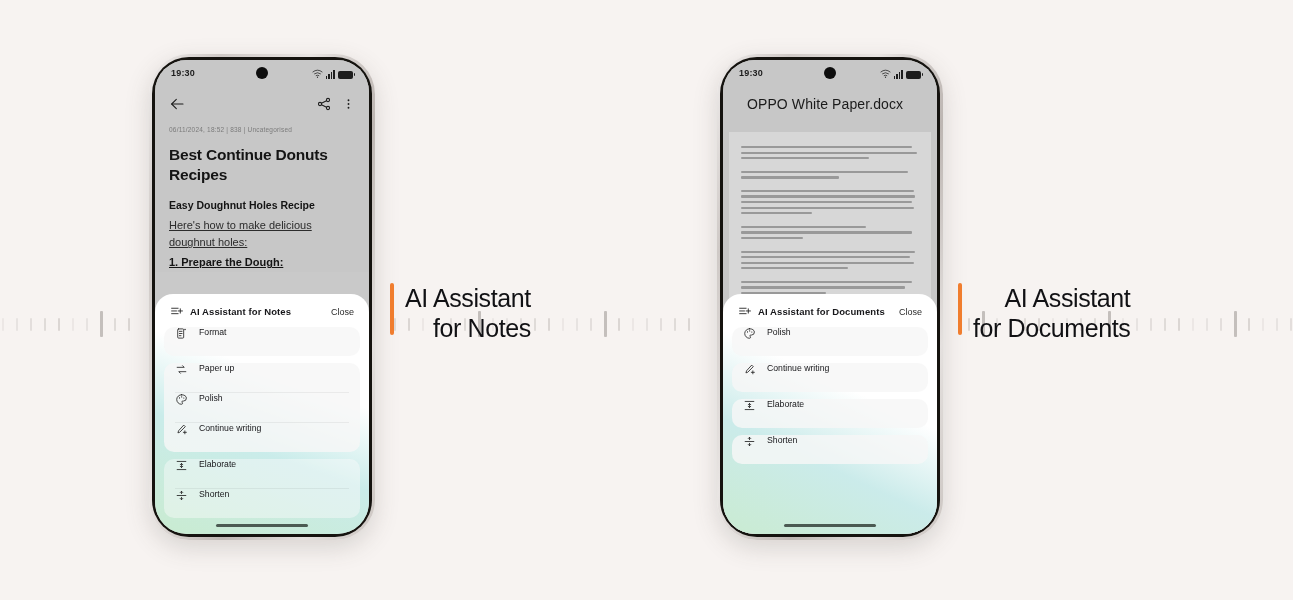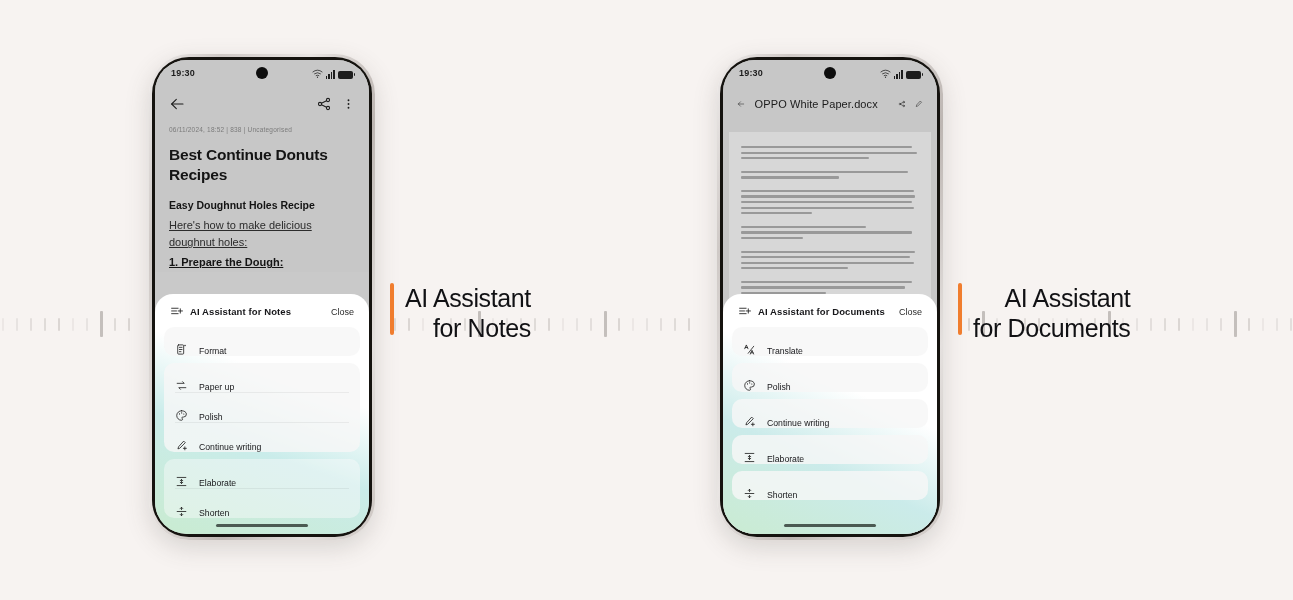--- a/index.html
+++ b/index.html
@@ -58,21 +58,21 @@
   }
   .batt::after { content:""; position:absolute; right:-2px; top:2.5px; width:1.5px; height:3px; background:#1d1d1d; border-radius:0 1px 1px 0; }
 
   
   .apphdr {
     display: flex; align-items: center; gap: 10px;
     height: 36px; padding: 0 14px;
     background: #c7c7c7;
   }
   .apphdr .spacer { flex: 1; }
-  .hdr-title { font-size: 11px; color: #1b1b1b; letter-spacing: .1px; white-space: nowrap; }
+  .hdr-title { font-size: 14px; color: #1b1b1b; letter-spacing: .1px; white-space: nowrap; }
   .ic { width: 16px; height: 16px; display:block; }
   .ic path, .ic circle, .ic line, .ic polyline, .ic rect { stroke: #1d1d1d; stroke-width: 1.6; fill: none; stroke-linecap: round; stroke-linejoin: round; }
   .ic .fillc { fill: #1d1d1d; stroke: none; }
 
   
   .notebody { padding: 4px 14px 0; background: #c7c7c7; }
   .meta { font-size: 6.5px; color: #7b7b7b; letter-spacing: .2px; margin-bottom: 12px; }
   .note-title {
     font-size: 15.5px; font-weight: 700; color: #141414;
     line-height: 1.28; letter-spacing: -.2px; margin-bottom: 14px;
@@ -109,21 +109,21 @@
   }
   .ai-title { font-size: 9.5px; font-weight: 600; color: #17171a; letter-spacing: .1px; white-space: nowrap; }
   .ai-hdr .spacer { flex: 1; }
   .ai-close { font-size: 9px; color: #2b2b2b; }
 
   .group {
     background: rgba(246,246,246,.82);
     border-radius: 10px; margin-bottom: 7px; overflow: hidden;
   }
   .row {
-    display: flex; align-items: flex-end; gap: 11px;
+    display: flex; align-items: flex-start; gap: 11px;
     height: 29px; padding: 0 11px;
     font-size: 8.7px; color: #17171a;
   }
   .row .ic { width: 13px; height: 13px; flex: none; }
   .row .ic path, .row .ic circle, .row .ic line, .row .ic rect, .row .ic polyline { stroke-width: 1.5; }
   .rowdiv { height: 1px; background: rgba(0,0,0,.055); margin: 0 11px; }
   .group.faint { background: rgba(250,250,250,.45); }
 
   .homebar {
     position: absolute; left: 50%; transform: translateX(-50%);
@@ -431,32 +431,20 @@
               <line x1="15" y1="11" x2="23" y2="11"></line>
           </svg>
           <span class="ai-title">AI Assistant for Documents</span>
           <span class="spacer"></span>
           <span class="ai-close">Close</span>
         </div>
         <div id="ai-right-groups">
             <div class="group" style="margin-bottom: 7px;">
               <div class="row">
                 <svg class="ic" viewBox="0 0 24 24">
-                  <path d="M3.2 10.6 6.2 3.6 9.2 10.6"></path>
-                  <line x1="4.3" y1="8.3" x2="8.1" y2="8.3"></line>
-                  <line x1="9.6" y1="19" x2="19.8" y2="6"></line>
-                  <path d="M13.6 20.4 16.6 13.4 19.6 20.4"></path>
-                  <line x1="14.7" y1="18.1" x2="18.5" y2="18.1"></line>
-                </svg>
-                <span>Translate</span>
-              </div>
-            </div>
-            <div class="group" style="margin-bottom: 7px;">
-              <div class="row">
-                <svg class="ic" viewBox="0 0 24 24">
                   <path d="M12 3.2a8.8 8.8 0 1 0 0 17.6c1.3 0 1.9-.9 1.9-1.8 0-1.4-1.2-1.7-1.2-2.7 0-.9.8-1.5 1.8-1.5h1.3A5.4 5.4 0 0 0 21 9.2C21 5.7 17 3.2 12 3.2z"></path>
                   <circle class="fillc" cx="8.3" cy="9" r="1.05"></circle>
                   <circle class="fillc" cx="12.3" cy="7.2" r="1.05"></circle>
                   <circle class="fillc" cx="16.3" cy="9.3" r="1.05"></circle>
                 </svg>
                 <span>Polish</span>
               </div>
             </div>
             <div class="group" style="margin-bottom: 7px;">
               <div class="row">

